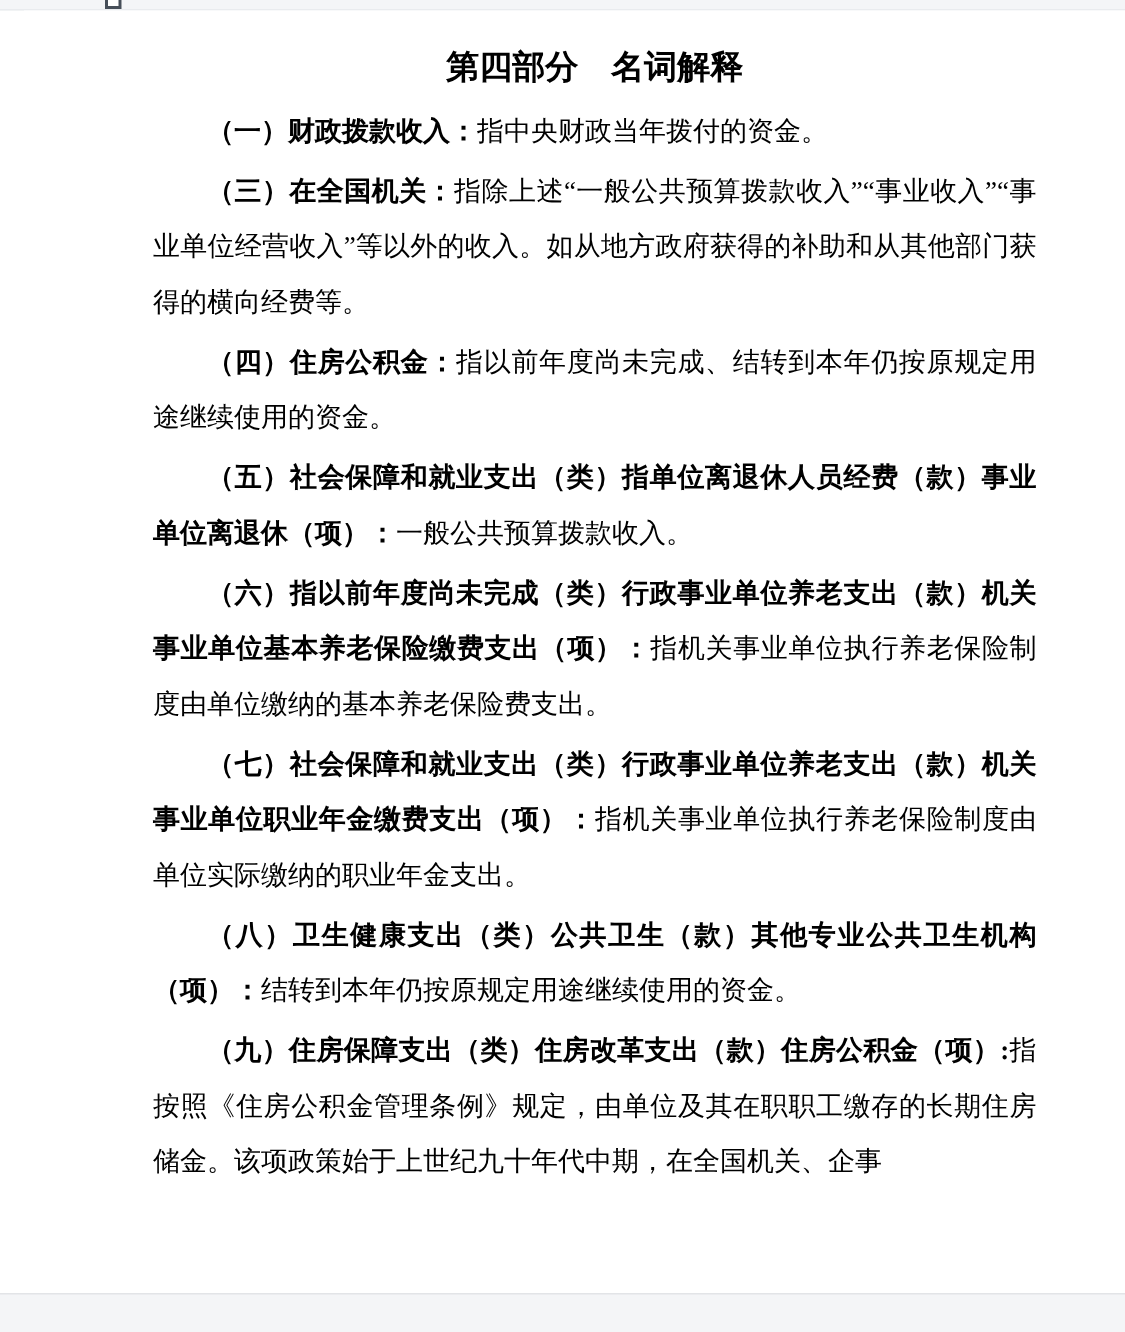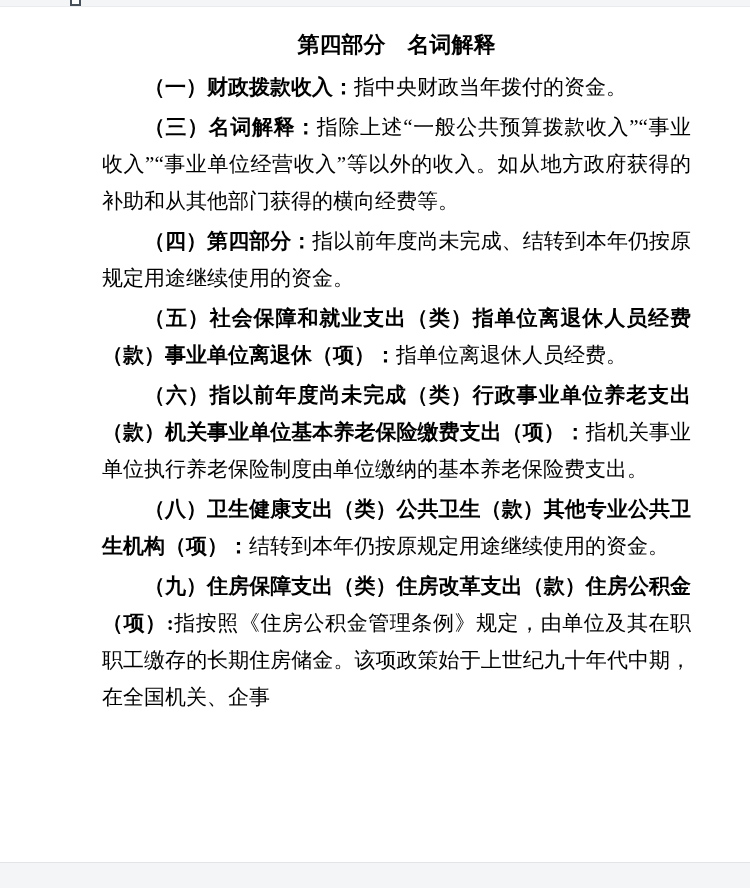--- a/index.html
+++ b/index.html
@@ -56,21 +56,21 @@
   }
   .doc-title {
     font-size: 22px;
     font-weight: bold;
     line-height: 30px;
     text-align: center;
     margin: 7px 0 9px 0;
     color: #000000;
   }
   p.def {
-    font-size: 21px;
+    font-size: 18px;
     line-height: 37px;
     margin: 0 0 3px 0;
     text-align: justify;
     text-justify: inter-character;
     text-indent: 2em;
     color: #000000;
   }
   p.def b.term { font-weight: bold; }
 </style>
 </head>
@@ -81,24 +81,25 @@
   <div class="chrome-strip top"></div>
 
   <div class="marker-square"></div>
   <div class="guide guide-left"></div>
   <div class="guide guide-right"></div>
 
   <div class="page">
     <h1 class="doc-title">第四部分　名词解释</h1>
     <div id="paragraphs">
         <p class="def"><b class="term">（一）财政拨款收入：</b><span>指中央财政当年拨付的资金。</span></p>
-        <p class="def"><b class="term">（三）名词解释：</b><span>指除上述“一般公共预算拨款收入”“事业收入”“事业单位经营收入”等以外的收入。如从地方政府获得的补助和从其他部门获得的横向经费等。</span></p>
-        <p class="def"><b class="term">（四）第四部分：</b><span>指以前年度尚未完成、结转到本年仍按原规定用途继续使用的资金。</span></p>
-        <p class="def"><b class="term">（五）社会保障和就业支出（类）指单位离退休人员经费（款）事业单位离退休（项）：</b><span>指单位离退休人员经费。</span></p>
+        <p class="def"><b class="term">（三）在全国机关：</b><span>指除上述“一般公共预算拨款收入”“事业收入”“事业单位经营收入”等以外的收入。如从地方政府获得的补助和从其他部门获得的横向经费等。</span></p>
+        <p class="def"><b class="term">（四）住房公积金：</b><span>指以前年度尚未完成、结转到本年仍按原规定用途继续使用的资金。</span></p>
+        <p class="def"><b class="term">（五）社会保障和就业支出（类）指单位离退休人员经费（款）事业单位离退休（项）：</b><span>一般公共预算拨款收入。</span></p>
         <p class="def"><b class="term">（六）指以前年度尚未完成（类）行政事业单位养老支出（款）机关事业单位基本养老保险缴费支出（项）：</b><span>指机关事业单位执行养老保险制度由单位缴纳的基本养老保险费支出。</span></p>
+        <p class="def"><b class="term">（七）社会保障和就业支出（类）行政事业单位养老支出（款）机关事业单位职业年金缴费支出（项）：</b><span>指机关事业单位执行养老保险制度由单位实际缴纳的职业年金支出。</span></p>
         <p class="def"><b class="term">（八）卫生健康支出（类）公共卫生（款）其他专业公共卫生机构（项）：</b><span>结转到本年仍按原规定用途继续使用的资金。</span></p>
         <p class="def"><b class="term">（九）住房保障支出（类）住房改革支出（款）住房公积金（项）:</b><span>指按照《住房公积金管理条例》规定，由单位及其在职职工缴存的长期住房储金。该项政策始于上世纪九十年代中期，在全国机关、企事</span></p>
       </div>
   </div>
 
   <div class="chrome-strip bottom"></div>
 
 </div>
 
 </body></html>

